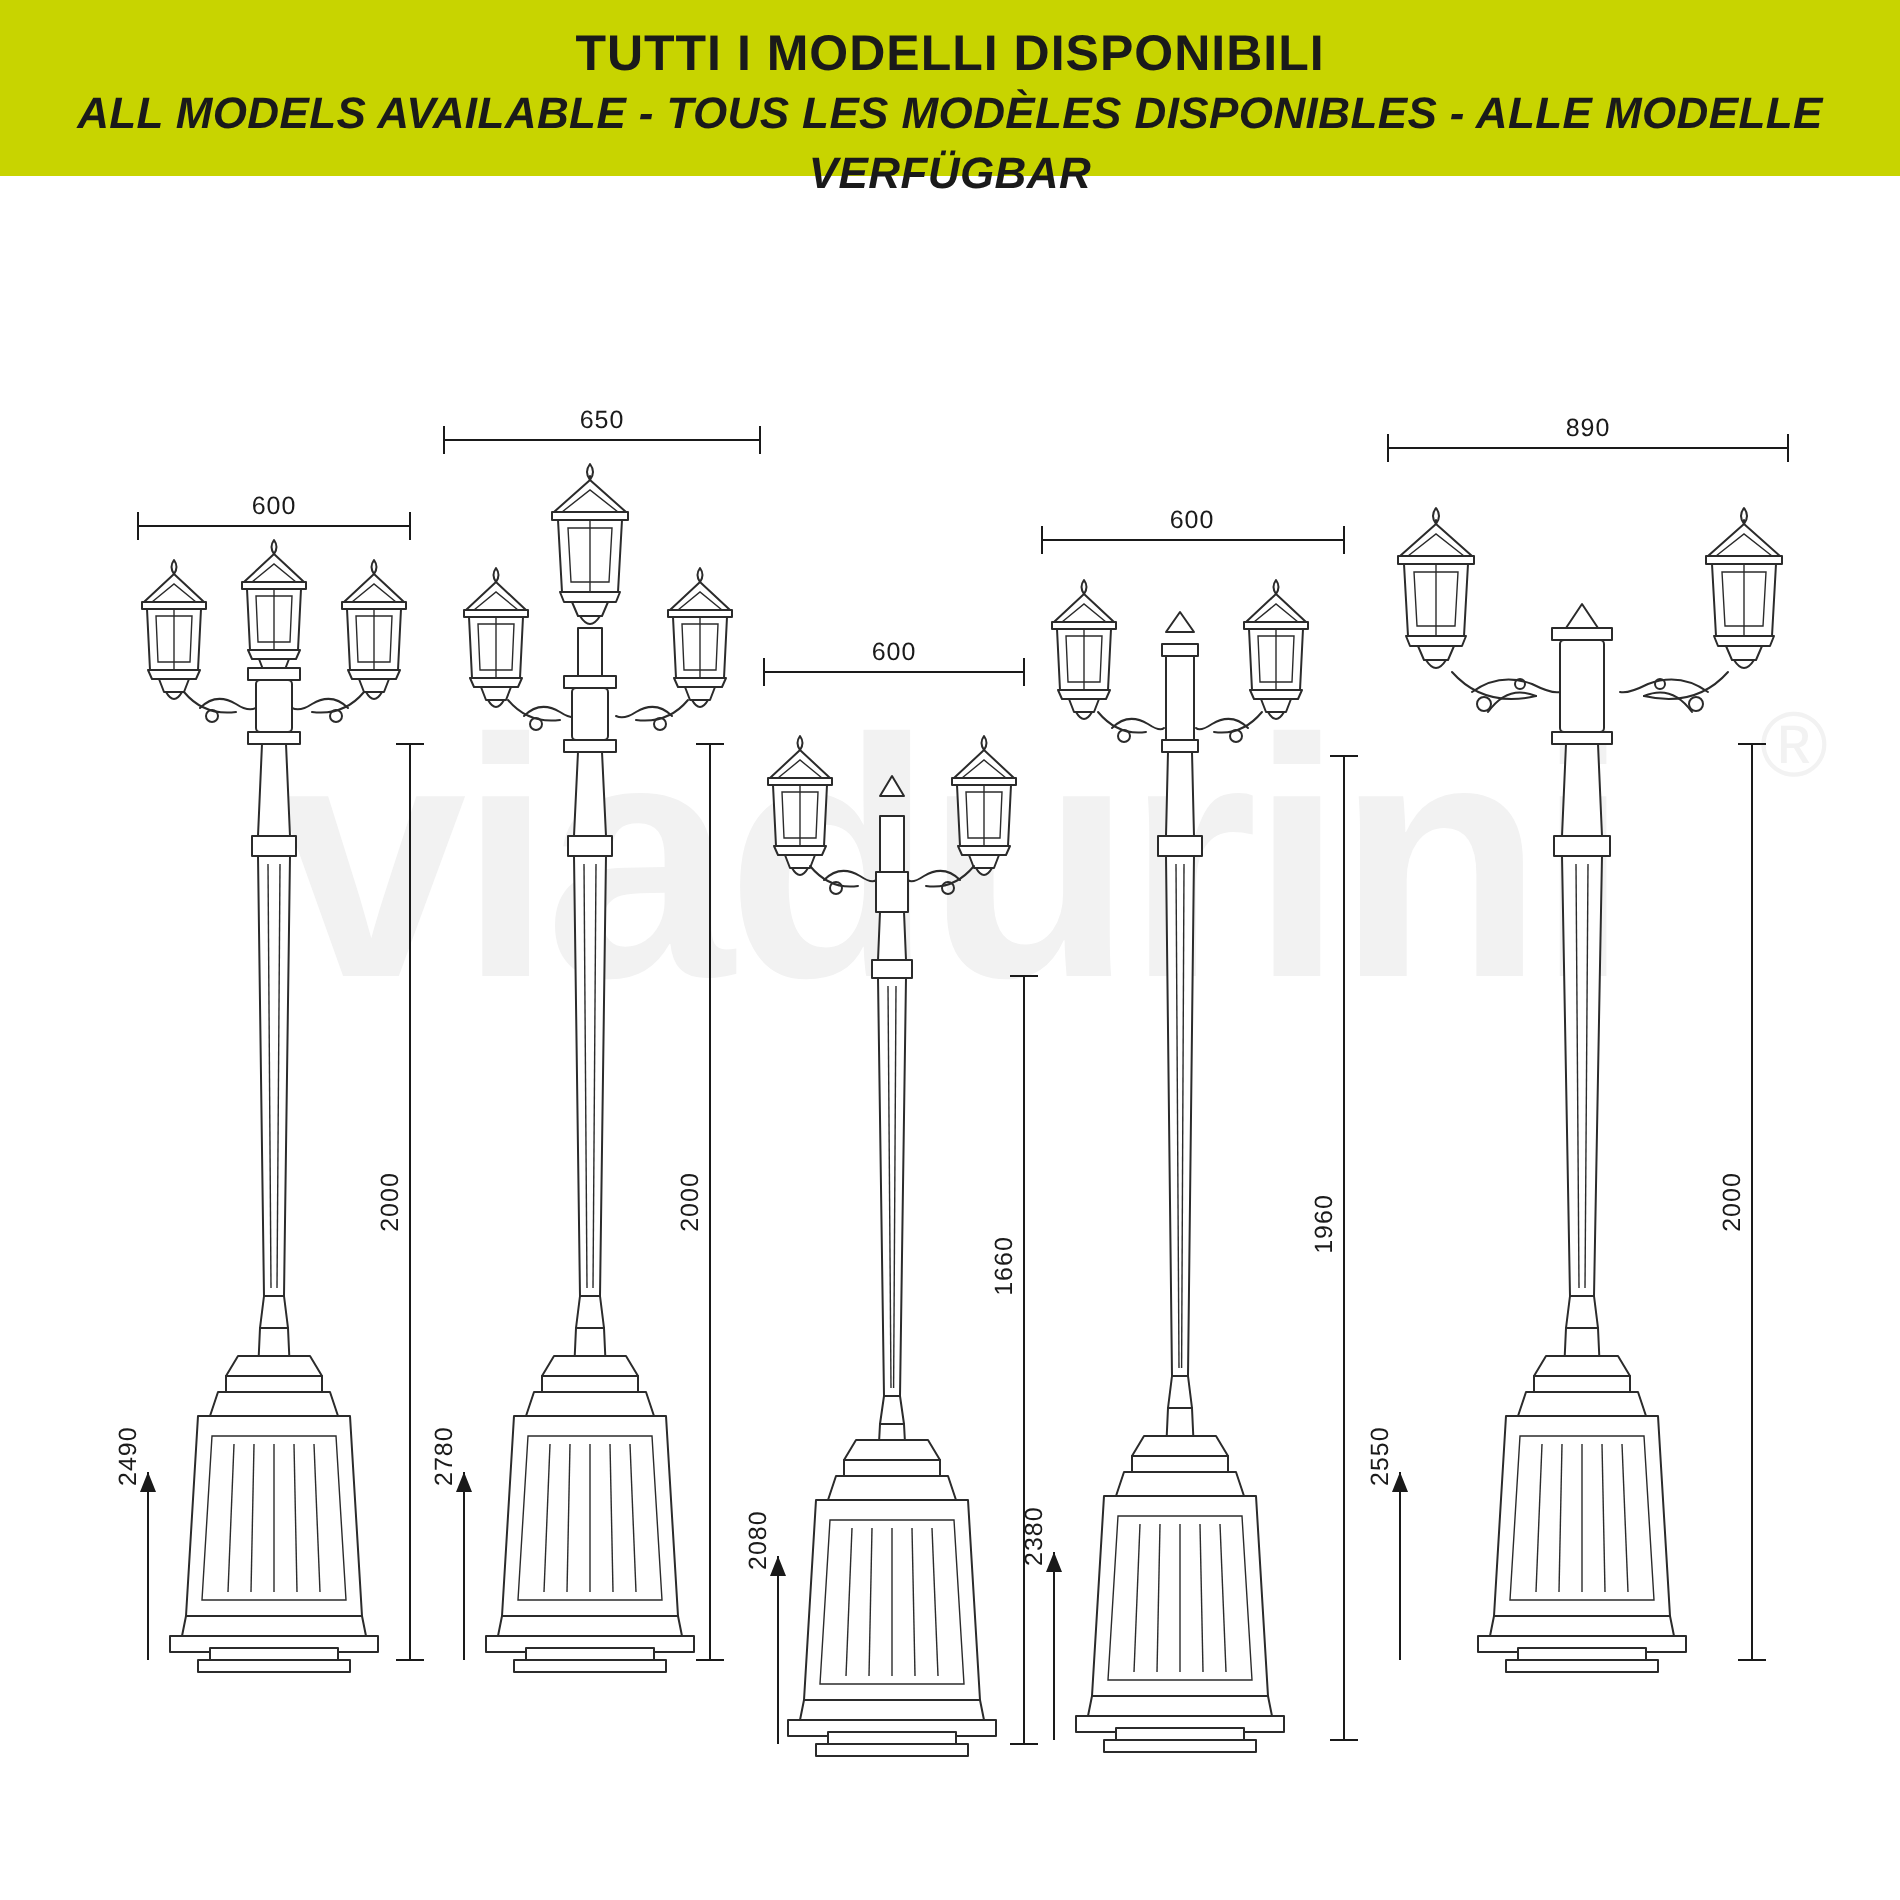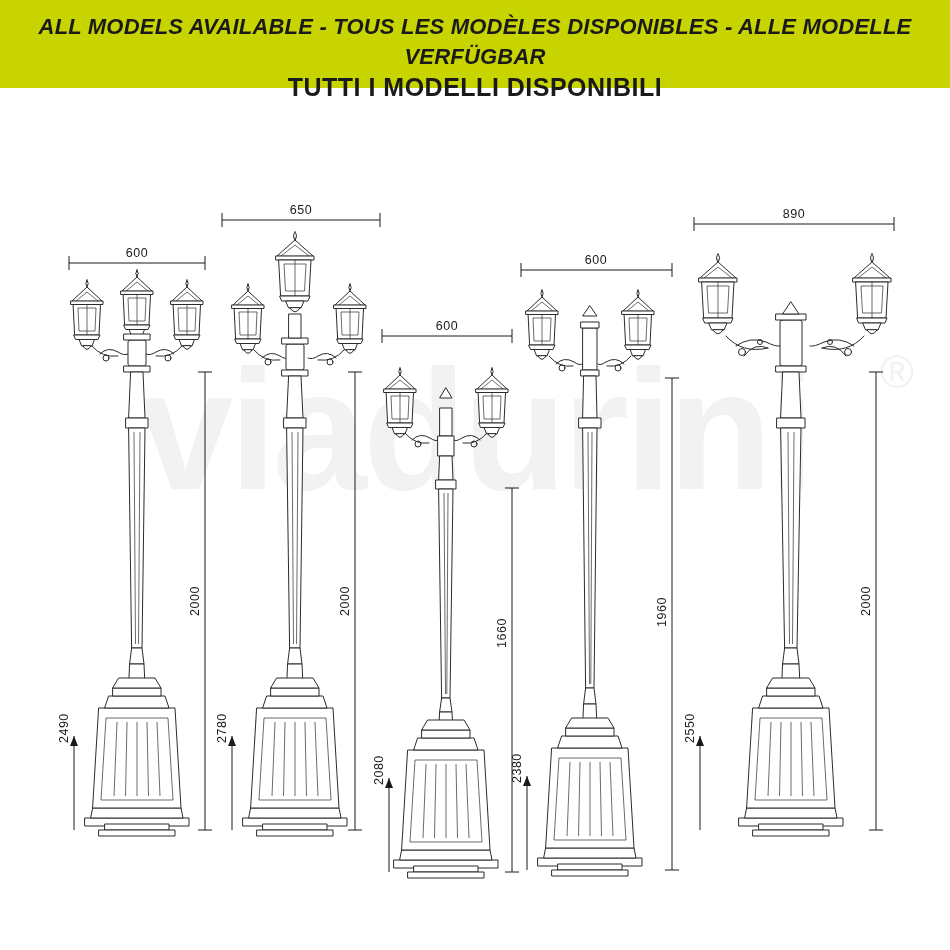--- a/index.html
+++ b/index.html
@@ -105,22 +105,22 @@
   .lamp-thin {
     stroke: #2b2b2b;
     stroke-width: 0.7;
     fill: none;
   }
 </style>
 </head>
 <body>
 
 <div id="header-banner">
+  <div id="header-title">TUTTI I MODELLI DISPONIBILI</div>
   <div id="header-subtitle">ALL MODELS AVAILABLE - TOUS LES MODÈLES DISPONIBLES - ALLE MODELLE VERFÜGBAR</div>
-  <div id="header-title">TUTTI I MODELLI DISPONIBILI</div>
 </div>
 
 <div id="watermark">viadurini</div>
 <div id="watermark-r">®</div>
 
 <div id="drawing-area">
 <svg width="950" height="862" viewBox="0 0 950 862" xmlns="http://www.w3.org/2000/svg">
 
   <defs>
 

